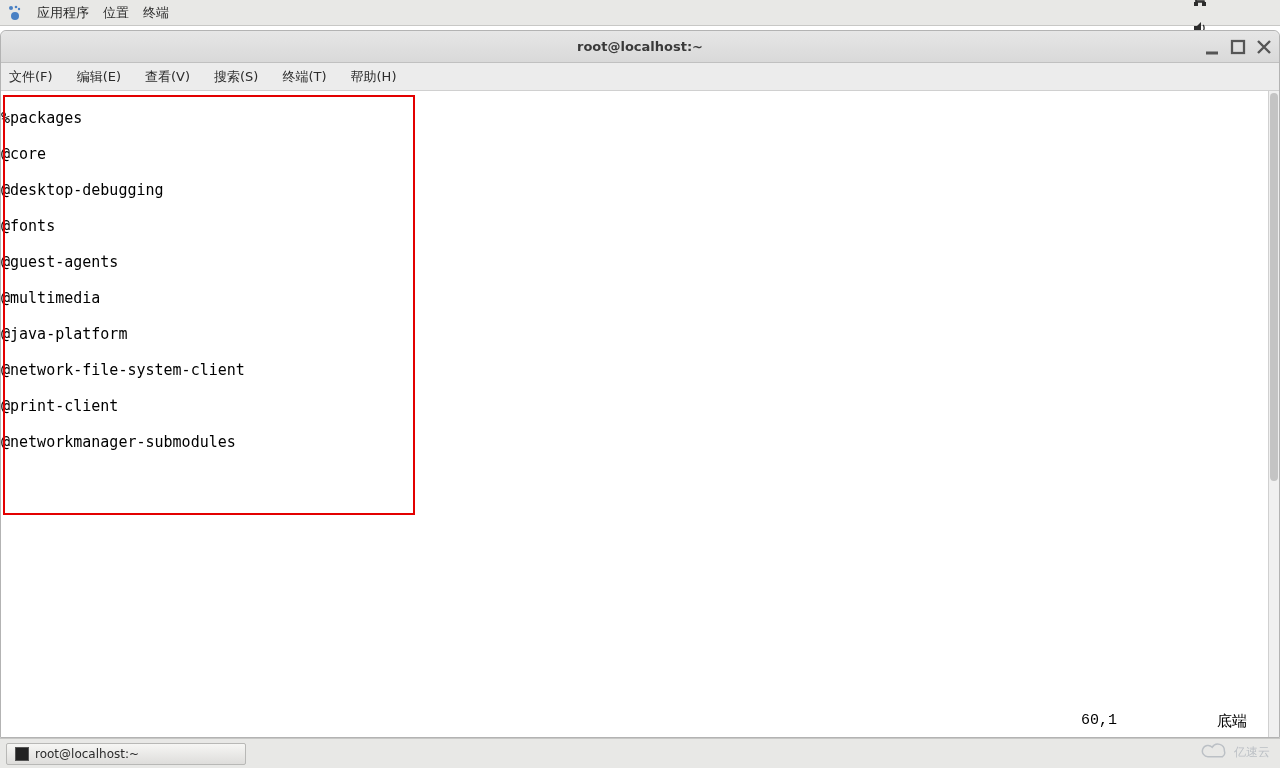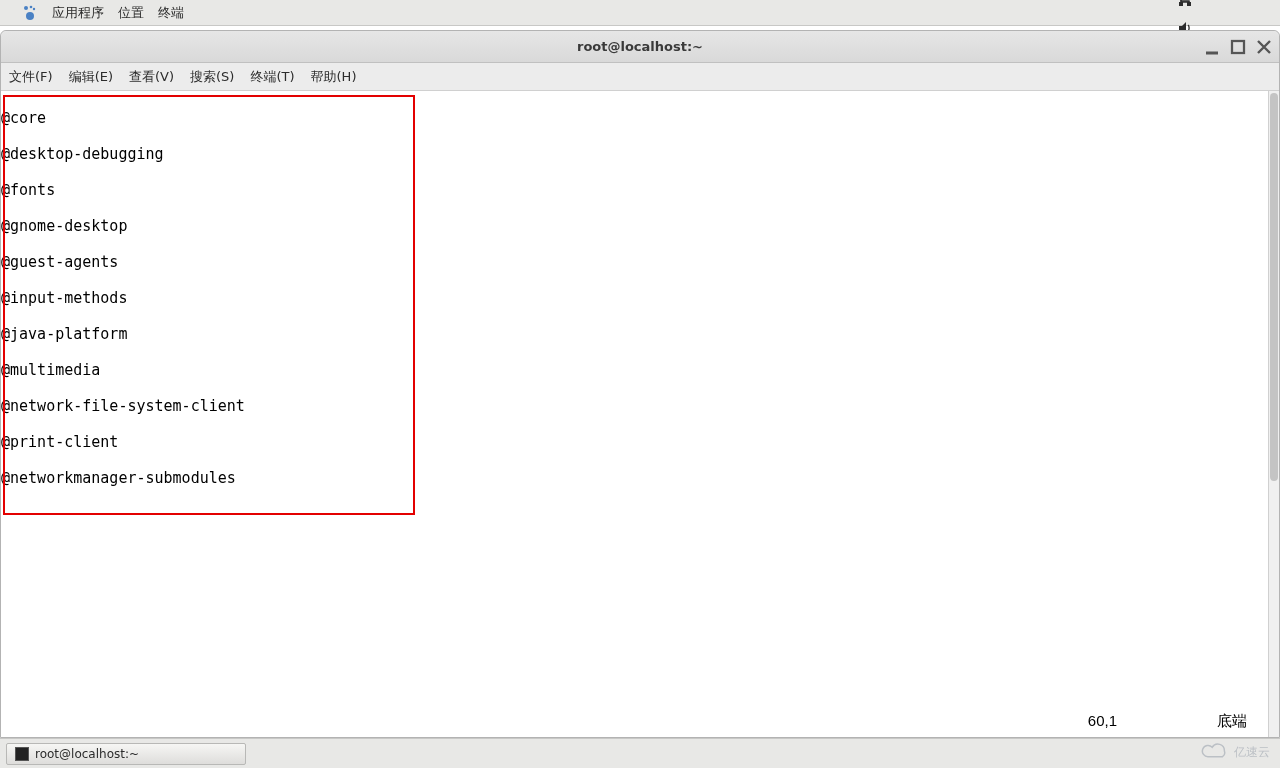--- a/index.html
+++ b/index.html
@@ -1,35 +1,35 @@
 <!DOCTYPE html>
 <html><head>
 <meta charset="utf-8">
 <style>
   * { margin:0; padding:0; box-sizing:border-box; }
   html,body { width:1280px; height:768px; font-family:"DejaVu Sans","WenQuanYi Micro Hei",sans-serif; font-size:13px; background:#fff; overflow:hidden; }
   
-  .top-panel { position:absolute; top:0; left:0; right:0; height:26px; background:#e8e8e6; border-bottom:1px solid #c8c8c6; display:flex; align-items:center; padding:0 22px; color:#2c2c2c; }
+  .top-panel { position:absolute; top:0; left:0; right:0; height:26px; background:#e8e8e6; border-bottom:1px solid #c8c8c6; display:flex; align-items:center; padding:0 7px; color:#2c2c2c; }
   .top-panel .panel-left { display:flex; align-items:center; gap:14px; }
   .top-panel .panel-left .foot { width:16px; height:16px; }
   .top-panel .panel-right { margin-left:auto; display:flex; align-items:flex-start; gap:12px;flex-direction:column; }
   .tray-icon { width:16px; height:16px; display:inline-flex; align-items:center; justify-content:center; color:#2c2c2c; }
   .tray-icon svg { width:16px; height:16px; }
   
   .window { position:absolute; top:30px; left:0; right:0; bottom:30px; background:#ececec; border:1px solid #b3b3b3; border-radius:6px 6px 0 0; display:flex; flex-direction:column; }
   .titlebar { height:32px; background:linear-gradient(#e6e6e6,#d9d9d9); border-bottom:1px solid #c0c0c0; border-radius:6px 6px 0 0; display:flex; align-items:center; justify-content:center; position:relative; color:#3a3a3a; font-weight:bold; }
   .win-controls { position:absolute; right:6px; top:0; height:100%; display:flex; align-items:center; gap:8px; }
   .win-btn { width:18px; height:18px; display:flex; align-items:center; justify-content:center; color:#555; cursor:pointer; }
-  .menubar { height:28px; background:#ececec; border-bottom:1px solid #d0d0d0; display:flex; align-items:center; gap:16px; padding:0 8px; color:#2c2c2c; }
+  .menubar { height:28px; background:#ececec; border-bottom:1px solid #d0d0d0; display:flex; align-items:center; gap:24px; padding:0 8px; color:#2c2c2c; }
   .menubar span { cursor:default; }
   .term-body { flex:1; background:#ffffff; position:relative; overflow:hidden; }
   .term-content { position:absolute; inset:0; padding:0; font-family:"DejaVu Sans Mono","Noto Mono",monospace; font-size:15px; line-height:18px; color:#000; white-space:pre; }
   .line { height:18px; }
   .red-box { position:absolute; left:2px; top:4px; width:412px; height:420px; border:2px solid #e30000; pointer-events:none; }
-  .status-line { position:absolute; bottom:6px; right:32px; font-family:Liberation Sans, sans-serif; font-size:15px; color:#000; display:flex; gap:100px; }
+  .status-line { position:absolute; bottom:6px; right:32px; font-family:Liberation Mono, monospace; font-size:15px; color:#000; display:flex; gap:100px; }
   .scrollbar { position:absolute; right:0; top:0; bottom:0; width:11px; background:#f0f0f0; border-left:1px solid #d0d0d0; }
   .scrollbar .thumb { position:absolute; left:1px; right:1px; top:2px; height:60%; background:#c4c4c4; border-radius:4px; }
   
   .taskbar { position:absolute; left:0; right:0; bottom:0; height:30px; background:#e8e8e6; border-top:1px solid #c8c8c6; display:flex; align-items:center; padding:0 6px; }
   .task-item { height:22px; width:240px; background:linear-gradient(#f6f6f4,#dedddb); border:1px solid #b8b8b6; border-radius:2px; display:flex; align-items:center; gap:6px; padding:0 8px; font-size:12px; color:#2c2c2c; }
   .task-item .term-ico { width:14px; height:14px; background:#222; border:1px solid #555; }
   
   .watermark { position:absolute; right:10px; bottom:6px; color:#b7bcc2; font-size:12px; display:flex; align-items:center; gap:4px; opacity:.9;margin-top:24px; }
   .watermark svg { width:30px; height:20px; }
 </style>
@@ -100,28 +100,27 @@
   <div class="menubar">
     <span>文件(F)</span>
     <span>编辑(E)</span>
     <span>查看(V)</span>
     <span>搜索(S)</span>
     <span>终端(T)</span>
     <span>帮助(H)</span>
   </div>
   <div class="term-body">
     <div class="term-content">
+<div class="line">%packages</div>
 <div class="line">@core</div>
 <div class="line">@desktop-debugging</div>
 <div class="line">@fonts</div>
-<div class="line">@gnome-desktop</div>
 <div class="line">@guest-agents</div>
-<div class="line">@input-methods</div>
+<div class="line">@multimedia</div>
 <div class="line">@java-platform</div>
-<div class="line">@multimedia</div>
 <div class="line">@network-file-system-client</div>
 <div class="line">@print-client</div>
 <div class="line">@networkmanager-submodules</div>
 
 
 
 
 
 
 

